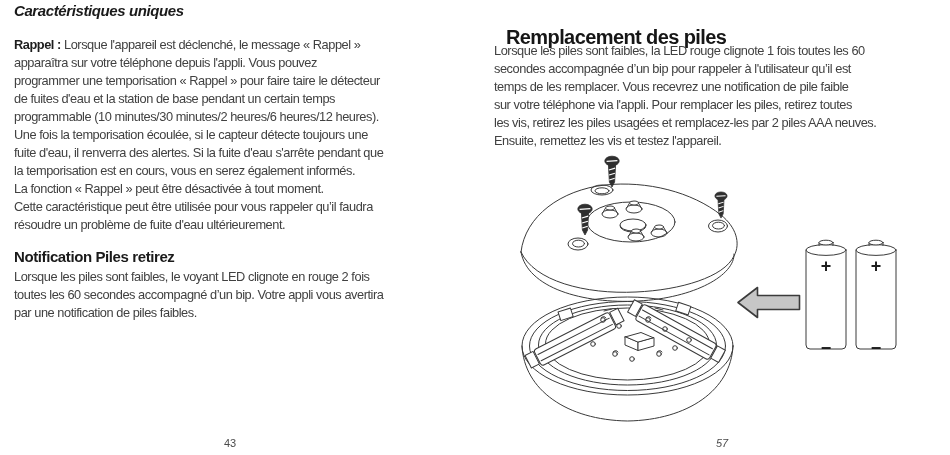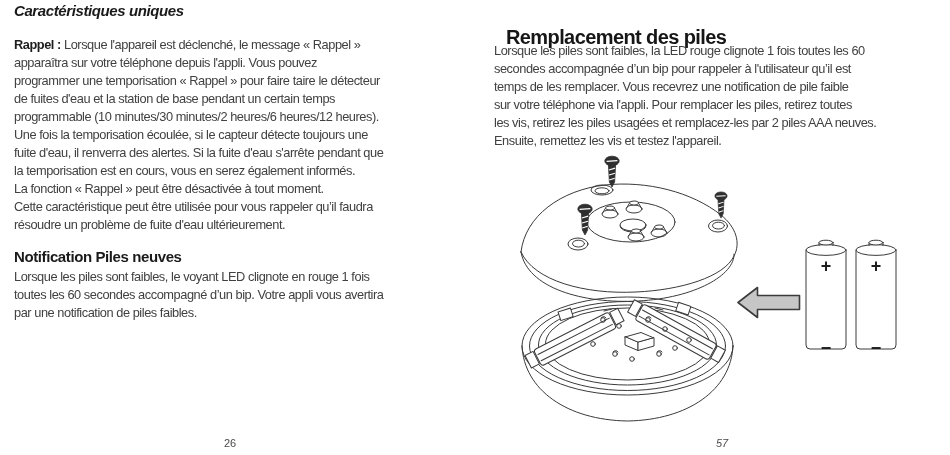--- a/index.html
+++ b/index.html
@@ -44,27 +44,27 @@
 programmer une temporisation « Rappel » pour faire taire le détecteur
 de fuites d'eau et la station de base pendant un certain temps
 programmable (10 minutes/30 minutes/2 heures/6 heures/12 heures).
 Une fois la temporisation écoulée, si le capteur détecte toujours une
 fuite d'eau, il renverra des alertes. Si la fuite d'eau s'arrête pendant que
 la temporisation est en cours, vous en serez également informés.
 La fonction « Rappel » peut être désactivée à tout moment.
 Cette caractéristique peut être utilisée pour vous rappeler qu’il faudra
 résoudre un problème de fuite d'eau ultérieurement.</span></p>
 
-<div class="abs h-small" style="left:14px; top:248px;">Notification Piles neuves</div>
+<div class="abs h-small" style="left:14px; top:248px;">Notification Piles retirez</div>
 
-<p class="abs body-text" style="left:14px; top:268px;">Lorsque les piles sont faibles, le voyant LED clignote en rouge 1 fois
+<p class="abs body-text" style="left:14px; top:268px;">Lorsque les piles sont faibles, le voyant LED clignote en rouge 2 fois
 toutes les 60 secondes accompagné d’un bip. Votre appli vous avertira
 par une notification de piles faibles.</p>
 
-<div class="abs pagenum" style="left:210px; top:437px;">26</div>
+<div class="abs pagenum" style="left:210px; top:437px;">43</div>
 
 <div class="abs h-large" style="left:506px; top:10px;margin-top:16px;">Remplacement des piles</div>
 
 <p class="abs body-text" style="left:494px; top:42px;">Lorsque les piles sont faibles, la LED rouge clignote 1 fois toutes les 60
 secondes accompagnée d’un bip pour rappeler à l'utilisateur qu’il est
 temps de les remplacer. Vous recevrez une notification de pile faible
 sur votre téléphone via l'appli. Pour remplacer les piles, retirez toutes
 les vis, retirez les piles usagées et remplacez-les par 2 piles AAA neuves.
 Ensuite, remettez les vis et testez l'appareil.</p>
 

